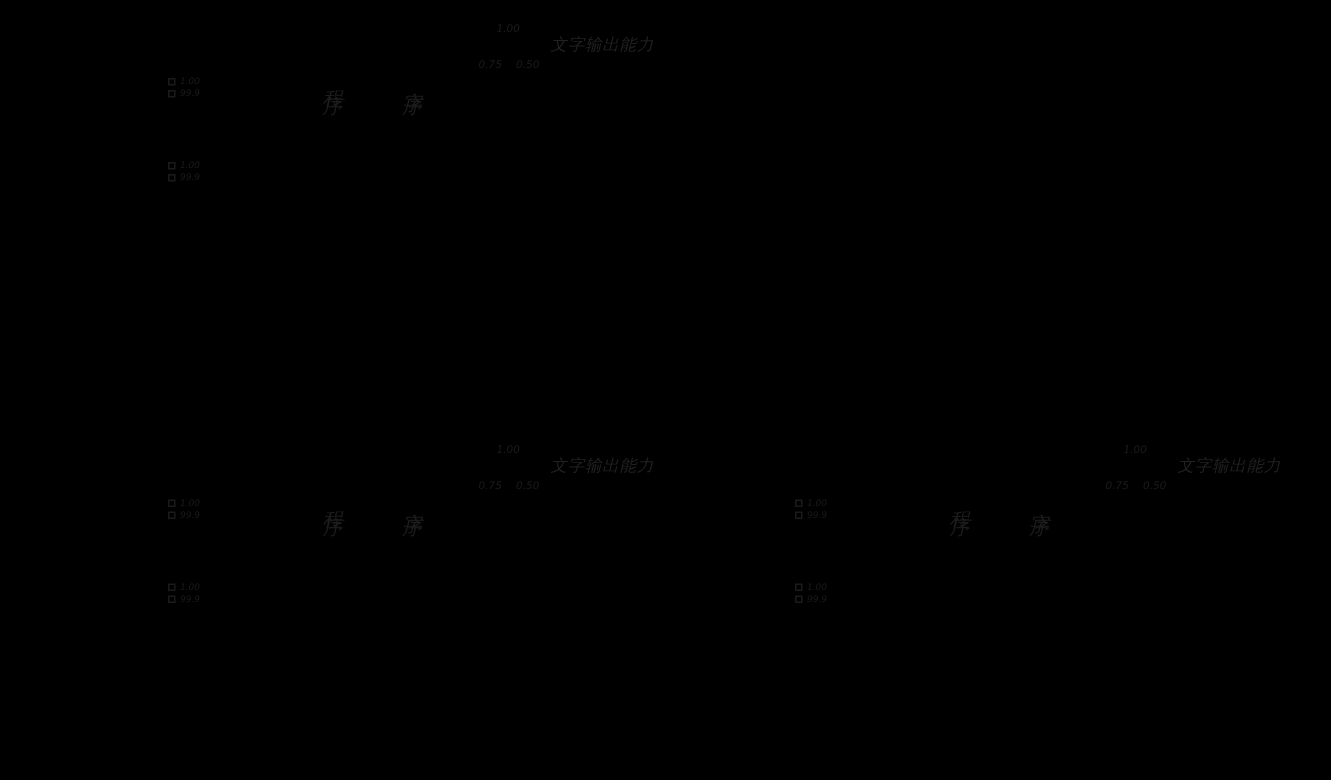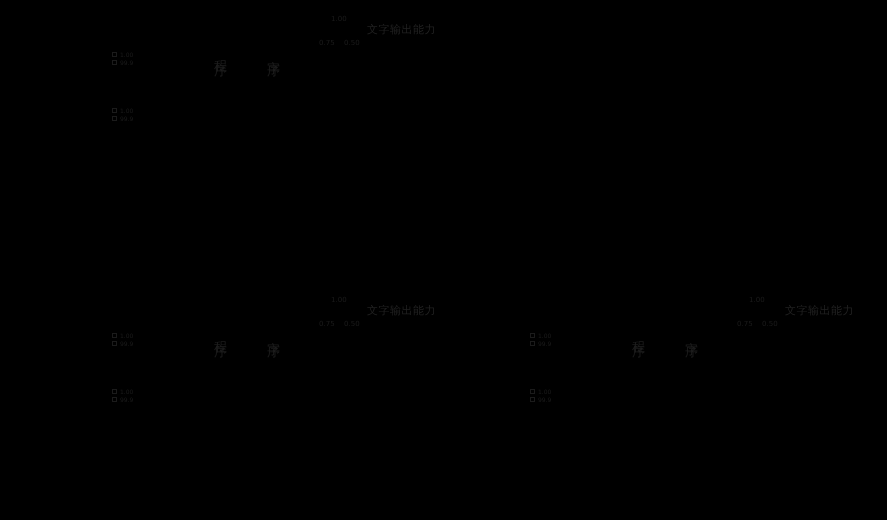--- a/index.html
+++ b/index.html
@@ -13,20 +13,21 @@
     width: 887px;
     height: 520px;
     background: #000000;
     overflow: hidden;
   }
   .panel {
     position: absolute;
     width: 345px;
     height: 130px;
     color: #1c1c1c;
+    font-style: italic;
   }
   .panel-top          { left: 0px;   top: 0px;   }
   .panel-bottom-left  { left: 0px;   top: 281px; }
   .panel-bottom-right { left: 418px; top: 281px; }
 
   .metric-group {
     position: absolute;
     left: 112px;
     display: flex;
     flex-direction: column;

